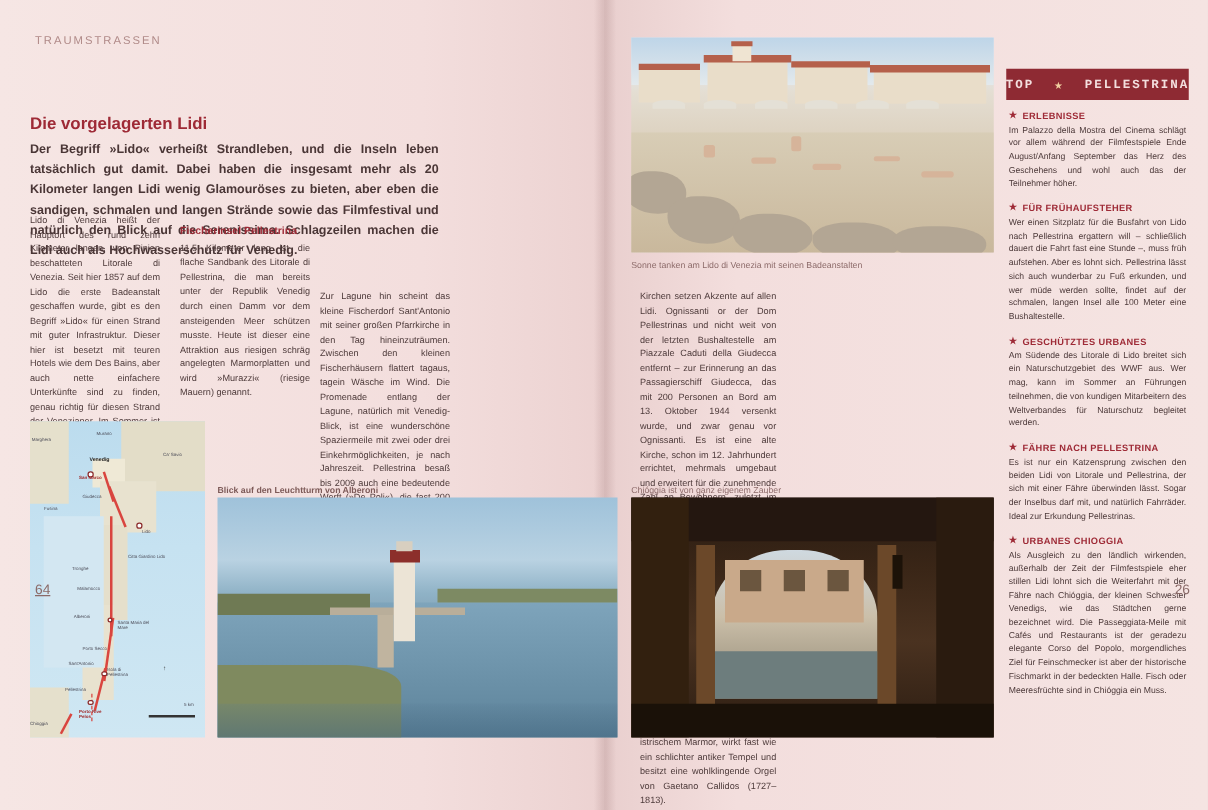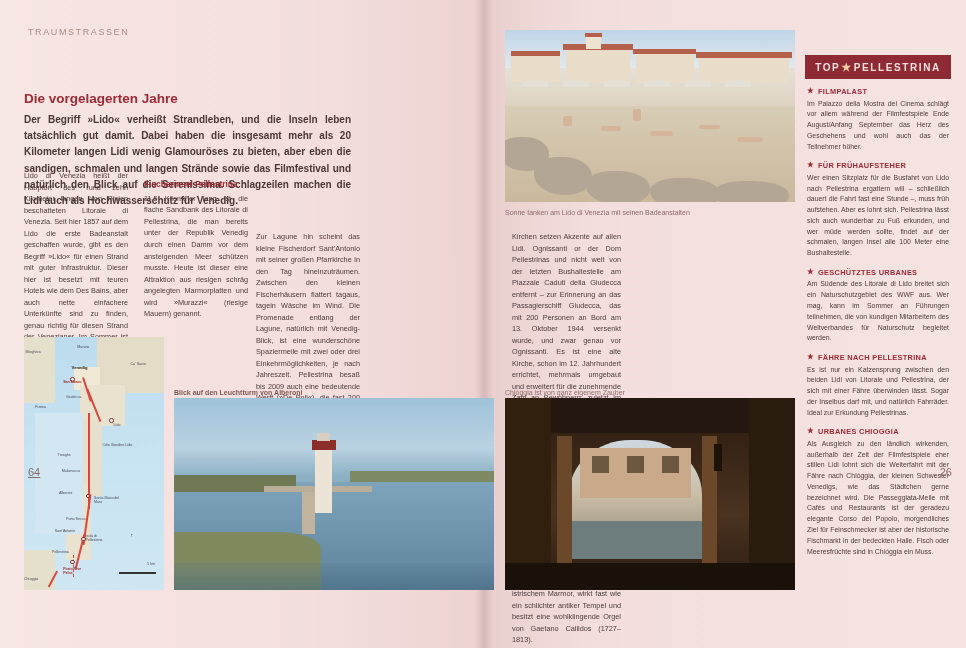--- a/index.html
+++ b/index.html
@@ -101,22 +101,22 @@
   .map .lbl.r{color:#a02a2a;font-weight:bold;}
   .map .dot{position:absolute;width:2.6px;height:2.6px;border-radius:50%;
     background:#fff;border:.7px solid #8a2a2a;}
   .map .scale{position:absolute;height:1.5px;background:#333;}
   .map .north{position:absolute;font-size:5px;color:#333;}
 
   
   .sidebar{position:absolute;left:805px;top:55px;width:146px;height:560px;}
   .sb-head{background:#8e2a33;color:#f3dede;font-size:10px;font-weight:bold;
     letter-spacing:1.6px;text-align:center;padding:6px 0 5px 0;
-    font-family:Liberation Sans, sans-serif;display:flex;align-items:center;
-    justify-content:center;gap:1px;}
+    font-family:Liberation Mono, monospace;display:flex;align-items:center;
+    justify-content:center;gap:16px;}
   .sb-head .star{color:#f0cfa0;font-size:11px;}
   .sb-body{padding:8px 2px 0 2px;}
   .sb-item{margin-bottom:9px;}
   .sb-title{font-size:7.4px;font-weight:bold;color:#9e2a36;letter-spacing:.3px;
     margin-bottom:2.5px;display:flex;gap:4px;align-items:flex-start;}
   .sb-title .s{color:#9e2a36;font-size:7.5px;line-height:1;}
   .sb-text{font-size:6.9px;line-height:1.56;color:#4d3a3a;text-align:justify;}
 
   
   .folio{position:absolute;bottom:22px;font-size:11px;color:#8a6a68;}
@@ -127,21 +127,21 @@
 <body>
 
 <div class="spread">
 
   <div class="page-left"></div>
   <div class="page-right"></div>
   <div class="gutter"></div>
 
   <div class="running-head">TRAUMSTRASSEN</div>
 
-  <div class="subtitle">Die vorgelagerten Jahre</div>
+  <div class="subtitle">Die vorgelagerten Lidi</div>
 
   <div class="intro">Der Begriff »Lido« verheißt Strandleben, und die Inseln leben tatsächlich gut damit. Dabei haben die insgesamt mehr als 20 Kilometer langen Lidi wenig Glamouröses zu bieten, aber eben die sandigen, schmalen und langen Strände sowie das Filmfestival und natürlich den Blick auf die Serenissima. Schlagzeilen machen die Lidi auch als Hochwasserschutz für Venedig.</div>
 
   <div class="col c1">
     <p>Lido di Venezia heißt der Hauptort des rund zehn Kilometer langen, von Pinien beschatteten Litorale di Venezia. Seit hier 1857 auf dem Lido die erste Badeanstalt geschaffen wurde, gibt es den Begriff »Lido« für einen Strand mit guter Infrastruktur. Dieser hier ist besetzt mit teuren Hotels wie dem Des Bains, aber auch nette einfachere Unterkünfte sind zu finden, genau richtig für diesen Strand der Venezianer. Im Sommer ist hier also viel los, Badeanstalten, Bars und Restaurants aller Couleurs gibt es ausreichend,</p>
   </div>
 
   <div class="col c2">
     <h4>Fischerinsel Pellestrina</h4>
     <p>11,5 Kilometer lang ist die flache Sandbank des Litorale di Pellestrina, die man bereits unter der Republik Venedig durch einen Damm vor dem ansteigenden Meer schützen musste. Heute ist dieser eine Attraktion aus riesigen schräg angelegten Marmorplatten und wird »Murazzi« (riesige Mauern) genannt.</p>
@@ -274,21 +274,21 @@
     <div class="sb-head">
       <span>TOP</span>
       <span class="star">★</span>
       <span>PELLESTRINA</span>
     </div>
     <div class="sb-body">
 
       <div class="sb-item">
         <div class="sb-title">
           <span class="s">★</span>
-          <span>FILMPALAST</span>
+          <span>ERLEBNISSE</span>
         </div>
         <div class="sb-text">Im Palazzo della Mostra del Cinema schlägt vor allem während der Filmfestspiele Ende August/Anfang September das Herz des Geschehens und wohl auch das der Teilnehmer höher.</div>
       </div>
 
       <div class="sb-item">
         <div class="sb-title">
           <span class="s">★</span>
           <span>FÜR FRÜHAUFSTEHER</span>
         </div>
         <div class="sb-text">Wer einen Sitzplatz für die Busfahrt von Lido nach Pellestrina ergattern will – schließlich dauert die Fahrt fast eine Stunde –, muss früh aufstehen. Aber es lohnt sich. Pellestrina lässt sich auch wunderbar zu Fuß erkunden, und wer müde werden sollte, findet auf der schmalen, langen Insel alle 100 Meter eine Bushaltestelle.</div>

